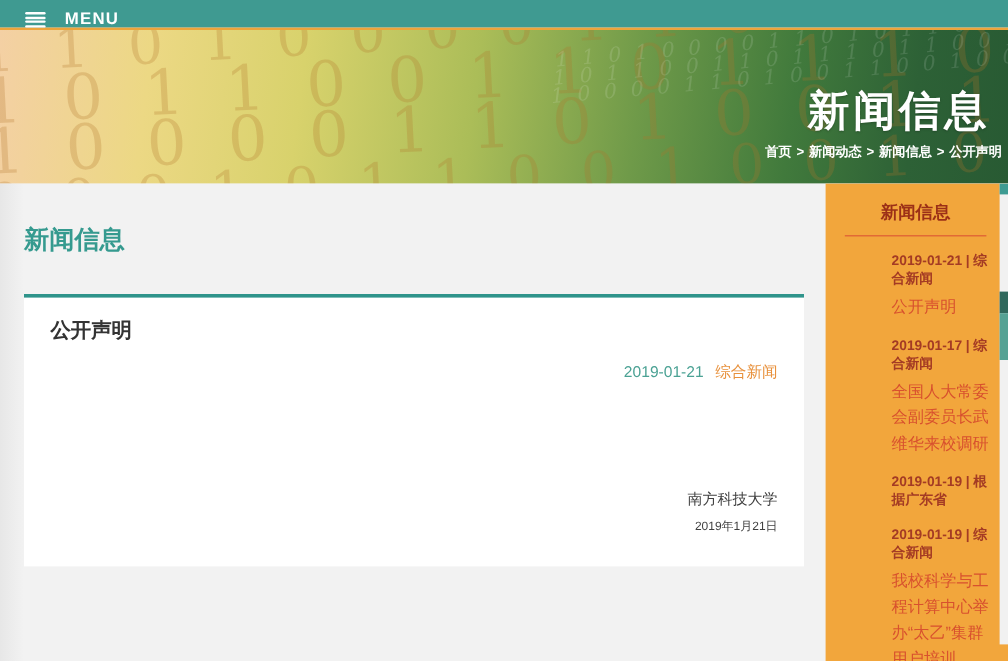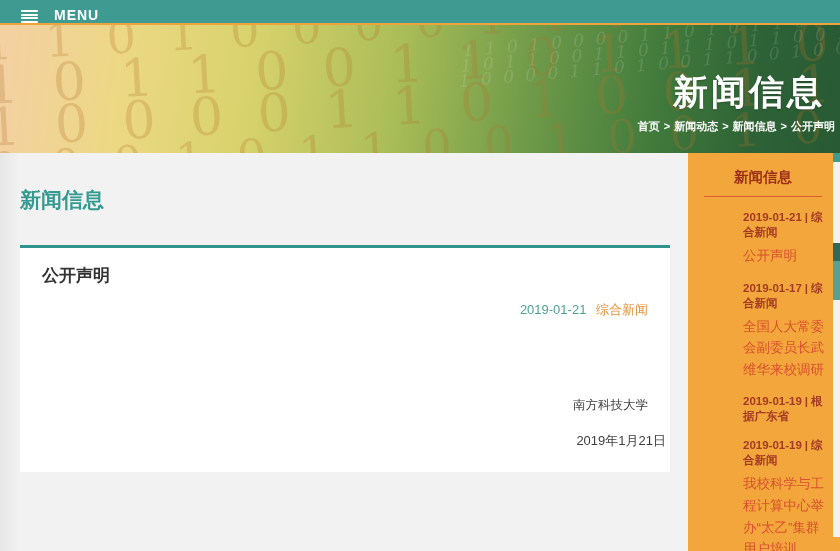--- a/index.html
+++ b/index.html
@@ -36,22 +36,22 @@
 
   .main-col { position:absolute; left:20px; top:0; width:650px; }
   .section-title { color:#359a8f; font-size:21px; font-weight:bold; margin-top:33px; }
   .card { margin-top:31px; background:#ffffff; border-top:3px solid #2f948b;
     height:227px; padding:16px 22px; position:relative; }
   .article-title { font-size:17px; color:#333333; font-weight:bold; }
   .meta { margin-top:14px; font-size:13px;text-align:right; }
   .meta .date { color:#4ba294; }
   .meta .cat { color:#e8913c; text-decoration:none; margin-left:6px; cursor:pointer; }
   .article-body { margin-top:13px; font-size:12.5px; color:#3f3f3f; line-height:1.75; text-indent:2em; }
-  .signature { position:absolute; top:149px; right:22px; font-size:12.5px; color:#3f3f3f; }
-  .sign-date { position:absolute; top:184px; right:4px; font-size:13px; color:#3f3f3f; }
+  .signature { position:absolute; top:160px; right:22px; font-size:12.5px; color:#3f3f3f; }
+  .sign-date { position:absolute; top:184px; right:22px; font-size:10px; color:#3f3f3f; }
 
   
   .sidebar { position:absolute; left:688px; top:0; width:152px; height:398px;
     background:#f2a63c; padding:12px 16px 0 14px; overflow:hidden; }
   .sidebar-title { color:#9c3017; font-size:14.5px; font-weight:bold; text-align:center; margin:3px 0 9px; }
   .sidebar-divider { height:1px; background:#de5b35; margin:0 2px 13px; }
   .news-item { margin-bottom:14px;margin-left:41px; }
   .news-date { color:#a43b24; font-size:11.5px; font-weight:bold; margin-bottom:5px; }
   .news-date .sep { margin:0 3px; }
   .news-link { display:block; color:#d8512e; font-size:13.5px; line-height:1.6; text-decoration:none; cursor:pointer; }

